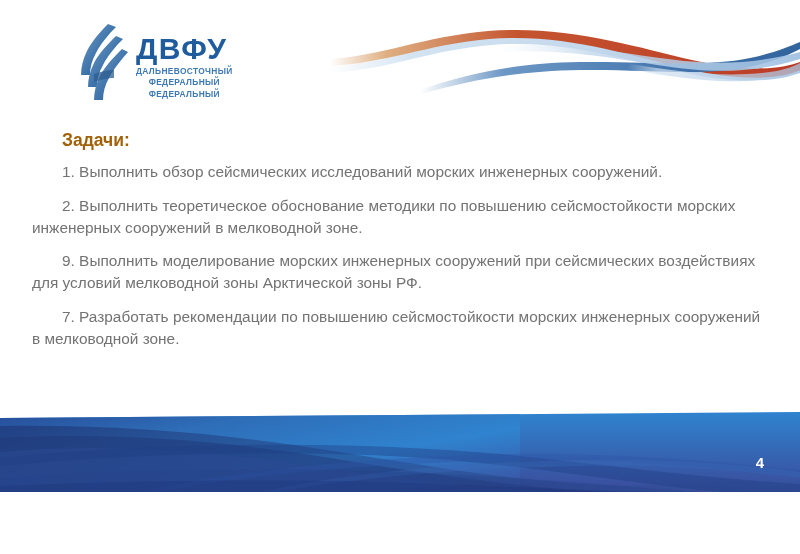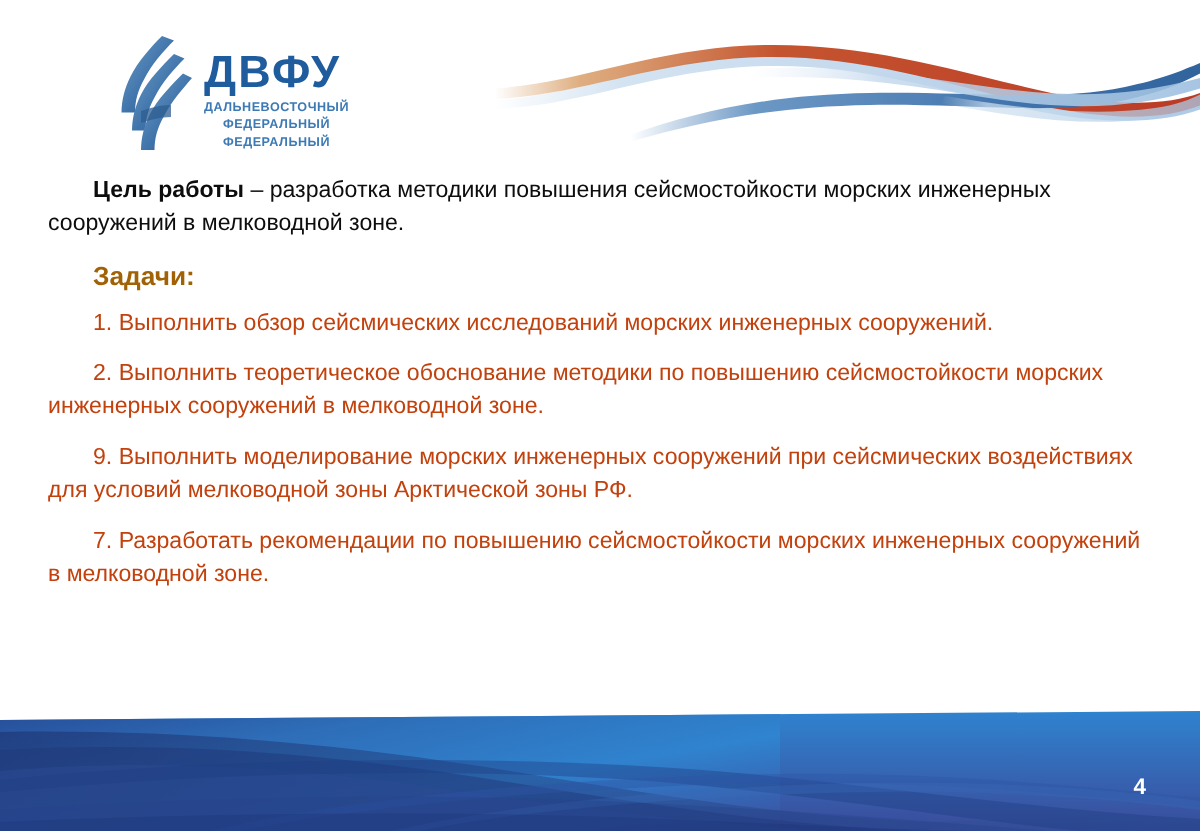--- a/index.html
+++ b/index.html
@@ -6,21 +6,21 @@
     margin: 0;
     padding: 0;
     background: #ffffff;
   }
   body {
     font-family: "Liberation Sans", sans-serif;
   }
   .slide {
     position: relative;
     width: 800px;
-    height: 554px;
+    height: 492px;
     background: #ffffff;
     overflow: hidden;
   }
 
   
   .logo-block {
     position: absolute;
     left: 78px;
     top: 22px;
     display: flex;
@@ -89,21 +89,21 @@
     font-size: 17.5px;
     font-weight: bold;
     color: #a16207;
     text-indent: 30px;
     margin: 13px 0 9px 0;
     line-height: 1.3;
   }
   .task {
     font-family: "Liberation Sans", sans-serif;
     font-size: 15.4px;
-    color: #c2410c;
+    color: #737373;
     line-height: 1.42;
     text-indent: 30px;
     margin: 0 0 12px 0;
   }
 
   
   .footer {
     position: absolute;
     left: 0;
     bottom: 0;
@@ -187,21 +187,20 @@
 
     <path d="M170 34 C225 30, 275 38, 330 46 C385 54, 425 52, 470 40
              L470 47 C424 61, 383 62, 327 53 C273 44, 224 37, 170 40 Z" fill="url(#blueRibLight2)" opacity="0.9"></path>
 
     <path d="M300 52 C350 60, 395 66, 440 60 C455 58, 464 54, 470 51
              L470 58 C462 62, 452 65, 438 67 C392 73, 347 66, 297 57 Z" fill="url(#blueRibLight)" opacity="0.75"></path>
   </svg>
 
   <div class="content">
 
-    <p class="para"><span class="lead">Цель работы</span><span> – разработка методики повышения сейсмостойкости морских инженерных сооружений в мелководной зоне.</span></p>
 
     <h2 class="tasks-heading">Задачи:</h2>
 
     <p class="task">1. Выполнить обзор сейсмических исследований морских инженерных сооружений.</p>
     <p class="task">2. Выполнить теоретическое обоснование методики по повышению сейсмостойкости морских инженерных сооружений в мелководной зоне.</p>
     <p class="task">9. Выполнить моделирование морских инженерных сооружений при сейсмических воздействиях для условий мелководной зоны Арктической зоны РФ.</p>
     <p class="task">7. Разработать рекомендации по повышению сейсмостойкости морских инженерных сооружений в мелководной зоне.</p>
   </div>
 
   <svg class="footer" viewBox="0 0 800 84" preserveAspectRatio="none">

